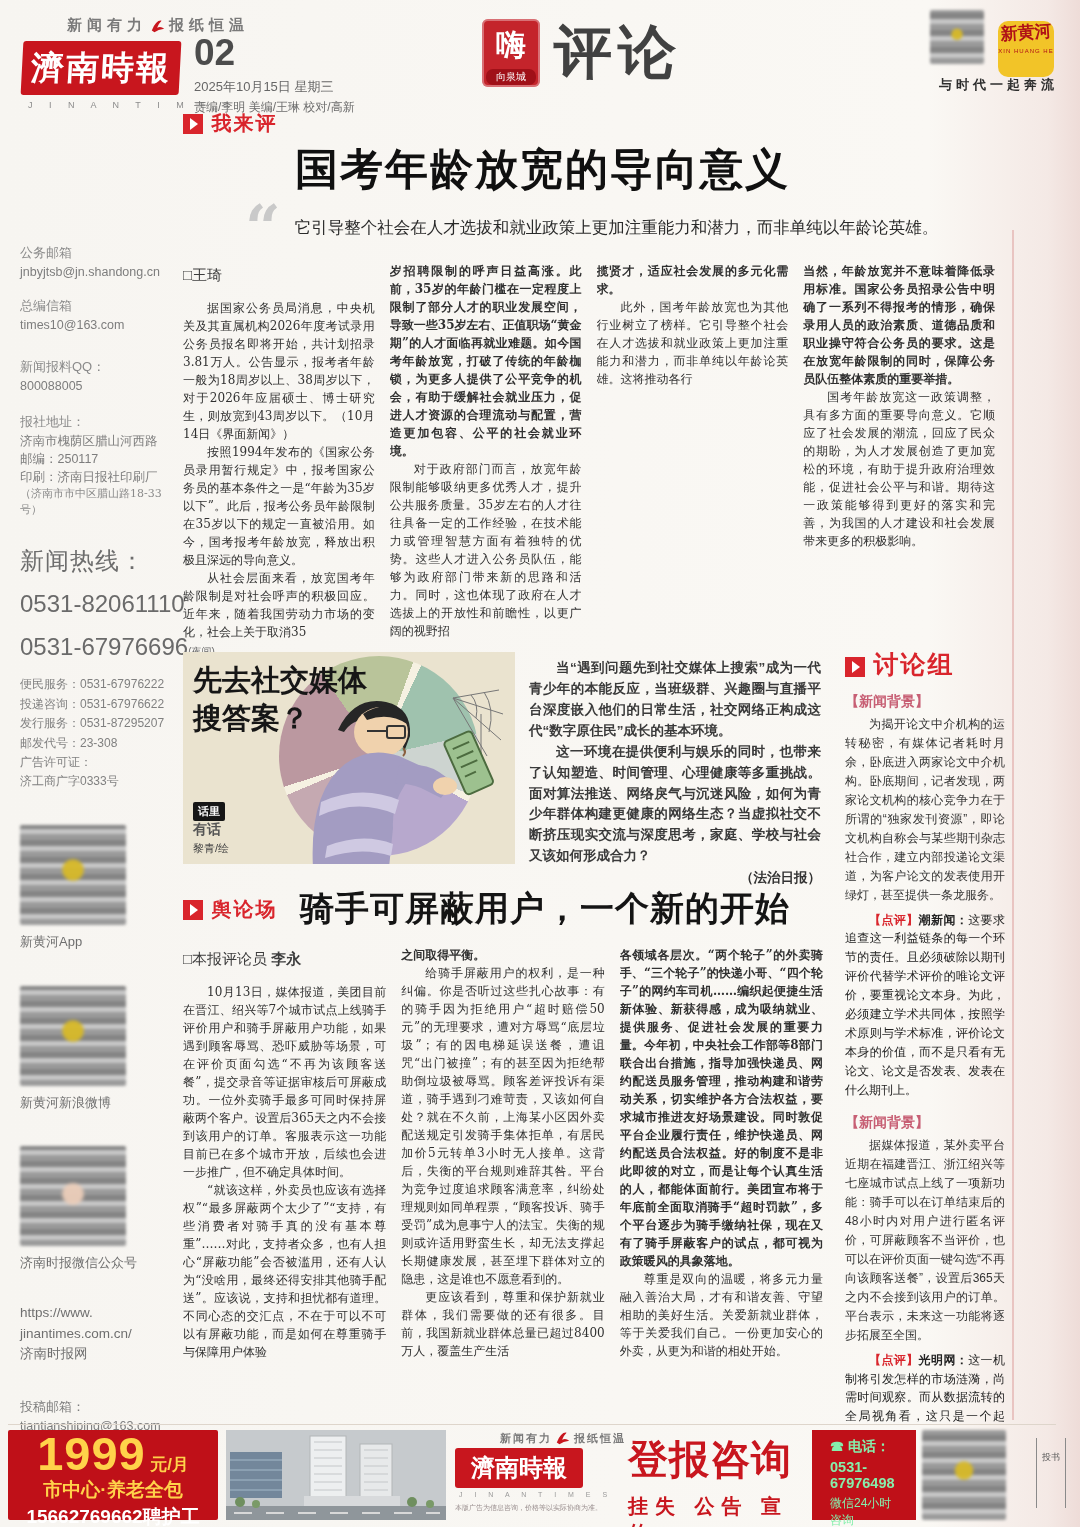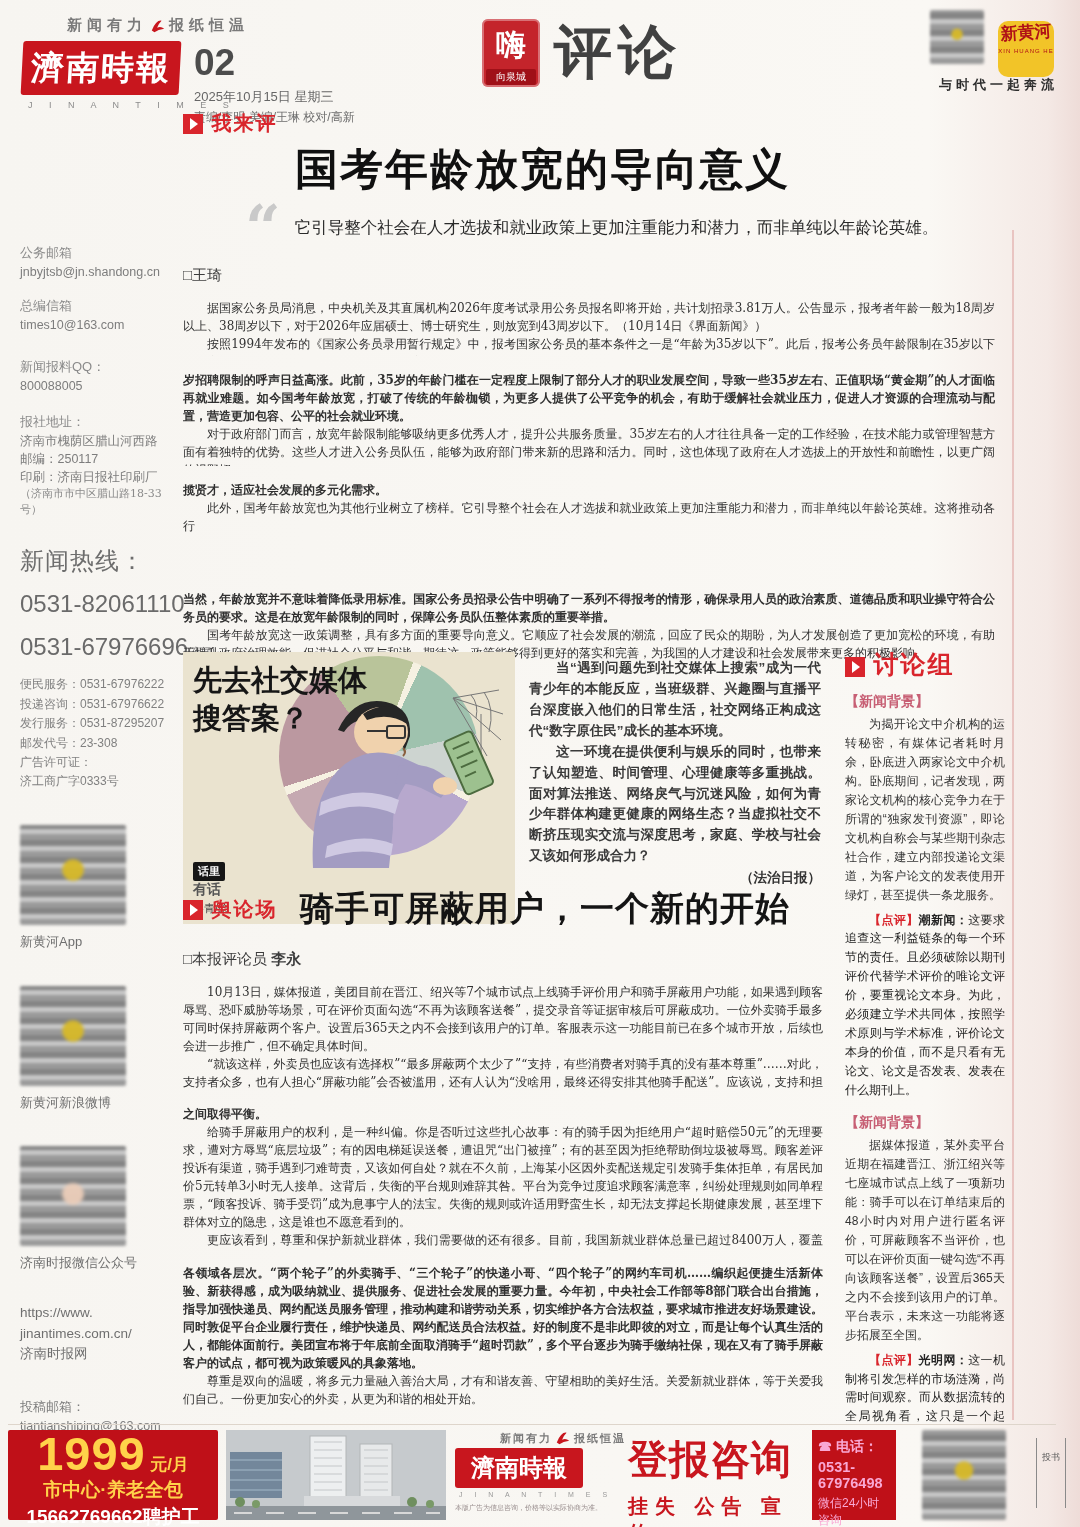--- a/index.html
+++ b/index.html
@@ -17,21 +17,21 @@
   .logo-red{background:var(--red);color:#fff;border-radius:3px;text-align:center;
     font-family:"DejaVu Serif",serif;font-weight:700;}
   .mh-logo{width:158px;height:54px;line-height:54px;font-size:33px;letter-spacing:2px;transform:skewX(-3deg);}
   .mh-en{font-size:9px;color:#8b8b8b;letter-spacing:7px;margin:5px 0 0 6px;}
   .pg-num{font-size:37px;font-weight:700;color:#4c4c4c;}
   .pg-date{font-size:13px;color:#666;margin-top:4px;}
   .pg-credits{font-size:12px;color:#6d6d6d;margin-top:3px;}
   .seal{width:58px;height:68px;background:#c4242b;border-radius:6px;color:#fff;text-align:center;
     box-shadow:inset 0 0 0 2px rgba(255,255,255,.35);}
   .seal-big{font-size:30px;font-weight:700;display:block;margin-top:6px;font-family:"DejaVu Serif",serif;}
-  .seal-small{font-size:10px;display:block;background:#a01018;margin:3px 4px 0;border-radius:2px;padding:1px 0;}
+  .seal-small{font-size:10px;display:block;background:#a01018;margin:3px 4px 0;border-radius:7px;padding:1px 0;}
   .section-title{font-size:58px;font-weight:900;color:#414141;letter-spacing:6px;margin-left:14px;}
   .qr{background:
       radial-gradient(circle at 50% 45%, rgba(215,185,40,.95) 0 12%, rgba(215,185,40,0) 16%),
       repeating-linear-gradient(0deg,#9a9a9a 0 6px,#c8c8c8 6px 11px,#848484 11px 17px),
       repeating-linear-gradient(90deg,#9a9a9aaa 0 5px,#cccccc88 5px 12px,#80808066 12px 18px);
     filter:blur(1.6px);border-radius:2px;}
   .qr.pink{background:
       radial-gradient(circle at 50% 48%, rgba(235,205,185,.95) 0 12%, rgba(235,205,185,0) 17%),
       repeating-linear-gradient(0deg,#9a9a9a 0 6px,#c8c8c8 6px 11px,#848484 11px 17px),
       repeating-linear-gradient(90deg,#9a9a9aaa 0 5px,#cccccc88 5px 12px,#80808066 12px 18px);}
@@ -54,36 +54,36 @@
   .qr-item{margin-top:34px;}
   .qr-big{width:106px;height:100px;}
   .qr-cap{margin-top:8px;font-size:13px;color:#6f6f6f;}
   .sb-web{margin-top:30px;font-size:13.5px;color:#6f6f6f;line-height:1.5;}
   .sb-submit{margin-top:34px;font-size:13px;}
   
   .flag{width:20px;height:20px;background:var(--labelred);position:relative;display:inline-block;vertical-align:-4px;}
   .flag::after{content:"";position:absolute;left:7px;top:4px;border-left:8px solid #fff;
     border-top:6px solid transparent;border-bottom:6px solid transparent;}
   .tag-text{color:var(--labelred);font-weight:900;font-size:20px;margin-left:4px;letter-spacing:2px;}
-  .cols{display:flex;text-align:justify;flex-direction:column;}
+  .cols{display:flex;text-align:justify;}
   .cols .col{flex:1;overflow:hidden;font-size:12px;line-height:1.5;color:#303030;
     font-family:"DejaVu Serif",serif;}
   .cols .col p{margin:0;text-indent:2em;}
   .cols .col.cont p:first-child{text-indent:0;font-weight:bold;}
   .byline{font-size:15px;color:#3c3c3c;font-family:"Liberation Sans",sans-serif;margin:2px 0 12px;}
   
   .a1{left:183px;top:110px;width:812px;}
   .a1 h1{margin:4px 0 0 112px;font-size:43px;font-weight:900;color:#101010;letter-spacing:2px;}
   .quote-row{display:flex;margin:10px 0 0 62px;}
   .qmark{font-family:"DejaVu Serif",serif;font-size:62px;color:#c9c9c9;line-height:.6;margin-right:14px;font-weight:700;}
   .quote-row p{margin:8px 0 0;font-size:16.5px;color:#2a2a2a;font-family:"DejaVu Serif",serif;}
   .a1 .cols{margin-top:16px;height:422px;gap:15px;}
   
   .cbox{left:183px;top:652px;width:640px;height:226px;display:flex;}
-  .cartoon{width:332px;height:272px;position:relative;background:#eae3cf;overflow:hidden;}
+  .cartoon{width:332px;height:212px;position:relative;background:#eae3cf;overflow:hidden;}
   .pie{position:absolute;left:96px;top:4px;width:200px;height:200px;border-radius:50%;
     background:conic-gradient(from -35deg,#b9c49a 0 55deg,#f6f1e2 55deg 60deg,#9fc2ae 60deg 112deg,
       #cdd4d0 112deg 148deg,#f6f1e2 148deg 152deg,#b7a8cd 152deg 216deg,#f6f1e2 216deg 221deg,
       #c5a9b1 221deg 282deg,#f6f1e2 282deg 287deg,#bb98a0 287deg 360deg);}
   .c-title{position:absolute;left:10px;top:10px;font-size:29px;font-weight:900;color:#161616;line-height:1.3;}
   .stamp{position:absolute;left:10px;bottom:8px;}
   .stamp b{display:inline-block;background:#161616;color:#fff;font-size:11px;padding:2px 5px;border-radius:2px;}
   .stamp i{display:block;font-style:normal;color:#555;font-weight:900;font-size:14px;font-family:"DejaVu Serif",serif;}
   .stamp small{display:block;color:#444;font-size:11px;margin-top:2px;}
   .box-text{flex:1;padding:6px 2px 0 14px;}
@@ -115,21 +115,21 @@
   .ad-care .p3{font-size:19px;font-weight:900;color:#fff;margin-top:1px;white-space:nowrap;}
   .ad-photo{left:226px;top:2px;width:220px;height:90px;background:#c9cdd0;overflow:hidden;}
   .ad-brand{left:455px;top:2px;width:180px;}
   .ad-brand .tagline{font-size:11px;letter-spacing:2px;}
   .ad-brand .logo2{width:128px;height:40px;line-height:40px;font-size:24px;margin-top:2px;}
   .ad-brand .en2{font-size:7px;color:#999;letter-spacing:5px;margin:3px 0 0 4px;}
   .ad-brand .disc{font-size:7px;color:#9a8f8f;margin-top:5px;letter-spacing:0;}
   .ad-consult{left:628px;top:4px;width:180px;color:var(--red);}
   .ad-consult .t{font-size:40px;font-weight:900;letter-spacing:1px;}
   .ad-consult .s{font-size:20px;font-weight:900;letter-spacing:7px;margin-top:6px;}
-  .ad-contact{left:812px;top:2px;width:84px;height:90px;background:var(--adred);color:#f9a8d4;padding:8px 6px;box-sizing:border-box;}
+  .ad-contact{left:812px;top:2px;width:104px;height:90px;background:var(--adred);color:#86efac;padding:8px 18px;box-sizing:border-box;}
   .ad-contact .r1{font-size:14px;font-weight:700;}
   .ad-contact .num{font-size:14.5px;font-weight:700;margin-top:3px;letter-spacing:0;}
   .ad-contact .wc{font-size:12px;margin-top:4px;}
   .ad-qr{left:922px;top:2px;width:84px;height:90px;}
   .edge-strip{left:1036px;top:1438px;width:30px;height:70px;border-left:1px solid #8a8a8a;border-right:1px solid #8a8a8a;
     font-size:9px;color:#555;text-align:center;line-height:1.2;padding-top:14px;box-sizing:border-box;}
 </style>
 </head>
 <body>
 
@@ -140,21 +140,21 @@
       <span>新闻有力</span>
       <svg class="brush" viewBox="0 0 20 18">
           <path d="M3,14 Q8,2 14,3 Q10,7 9,11 Q13,9 17,12 Q10,13 6,16 Z" fill="#c8161e"></path>
         </svg>
       <span>报纸恒温</span>
     </div>
     <div class="logo-red mh-logo" style="margin-top:6px;">濟南時報</div>
     <div class="mh-en">J I N A N T I M E S</div>
   </div>
 
-  <div class="abs" style="left:194px;top:42px;">
+  <div class="abs" style="left:194px;top:32px;">
     <div class="pg-num">02</div>
     <div class="pg-date">2025年10月15日 星期三</div>
     <div class="pg-credits">责编/李明 美编/王琳 校对/高新</div>
   </div>
 
   <div class="abs" style="left:482px;top:14px;display:flex;align-items:center;">
     <div class="seal">
       <span class="seal-big">嗨</span>
       <span class="seal-small">向泉城</span>
     </div>

